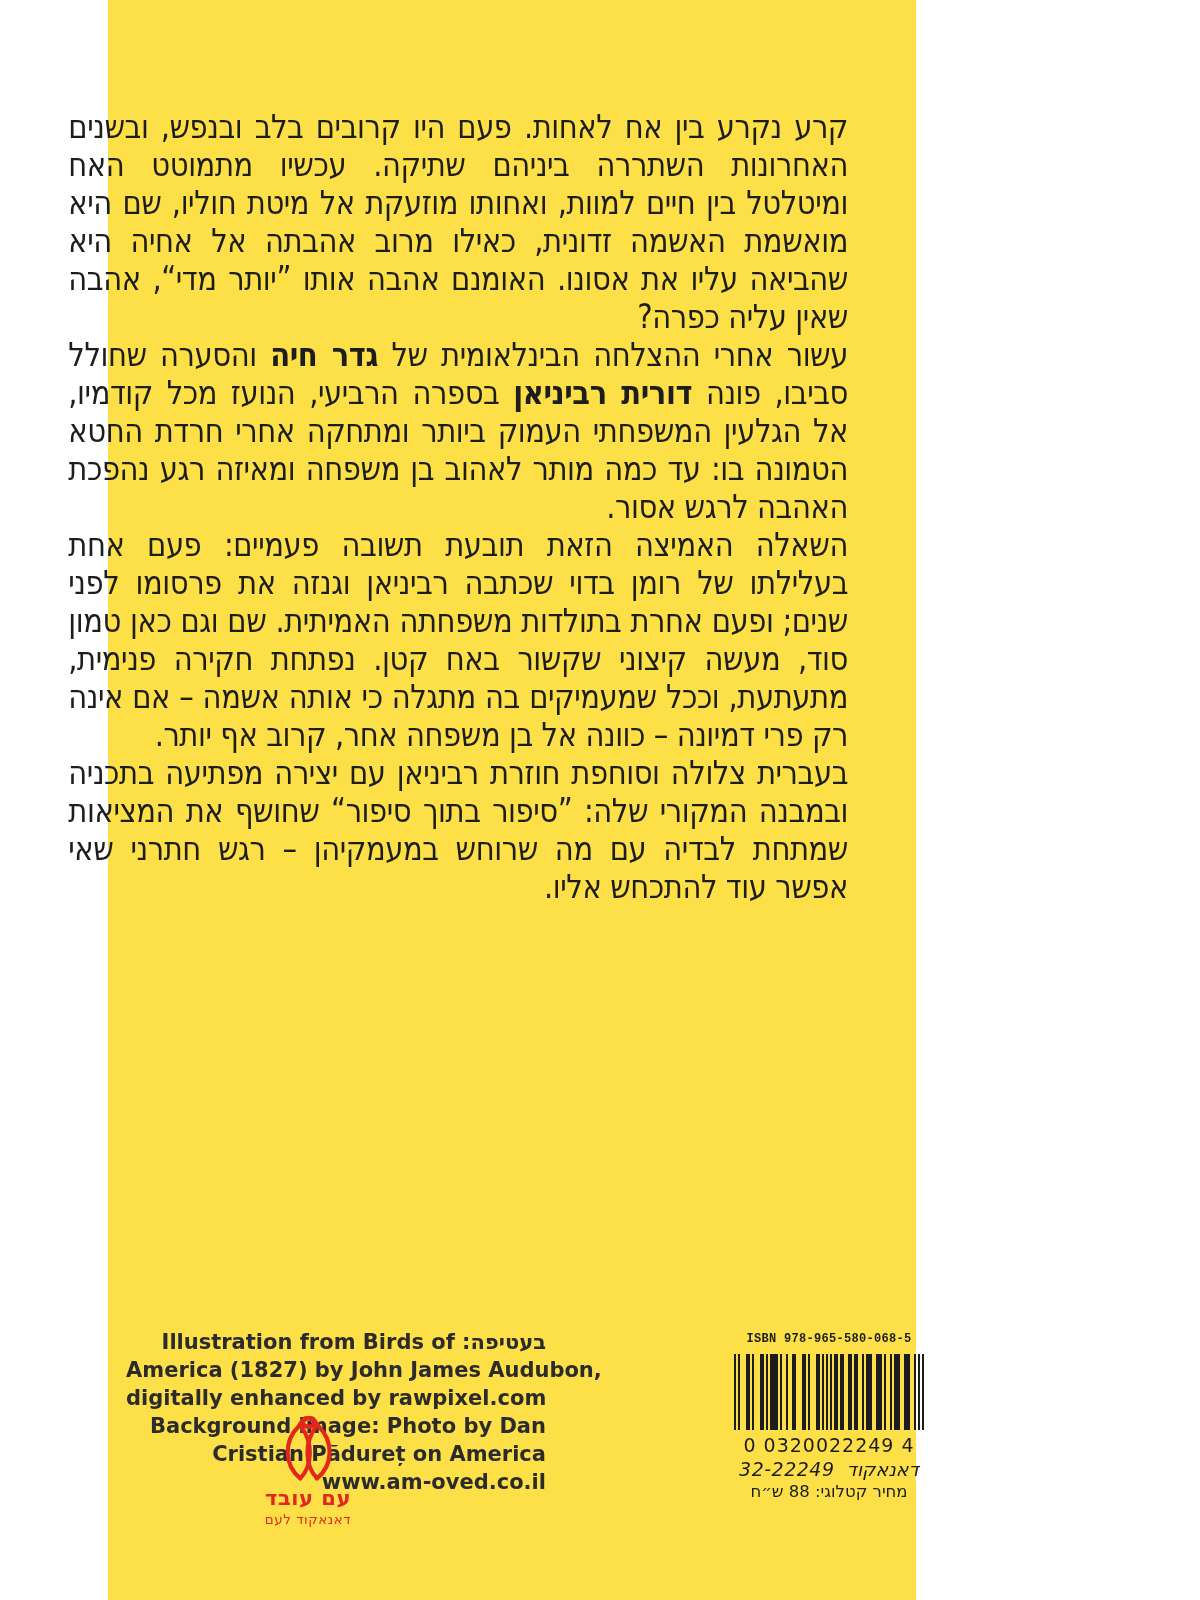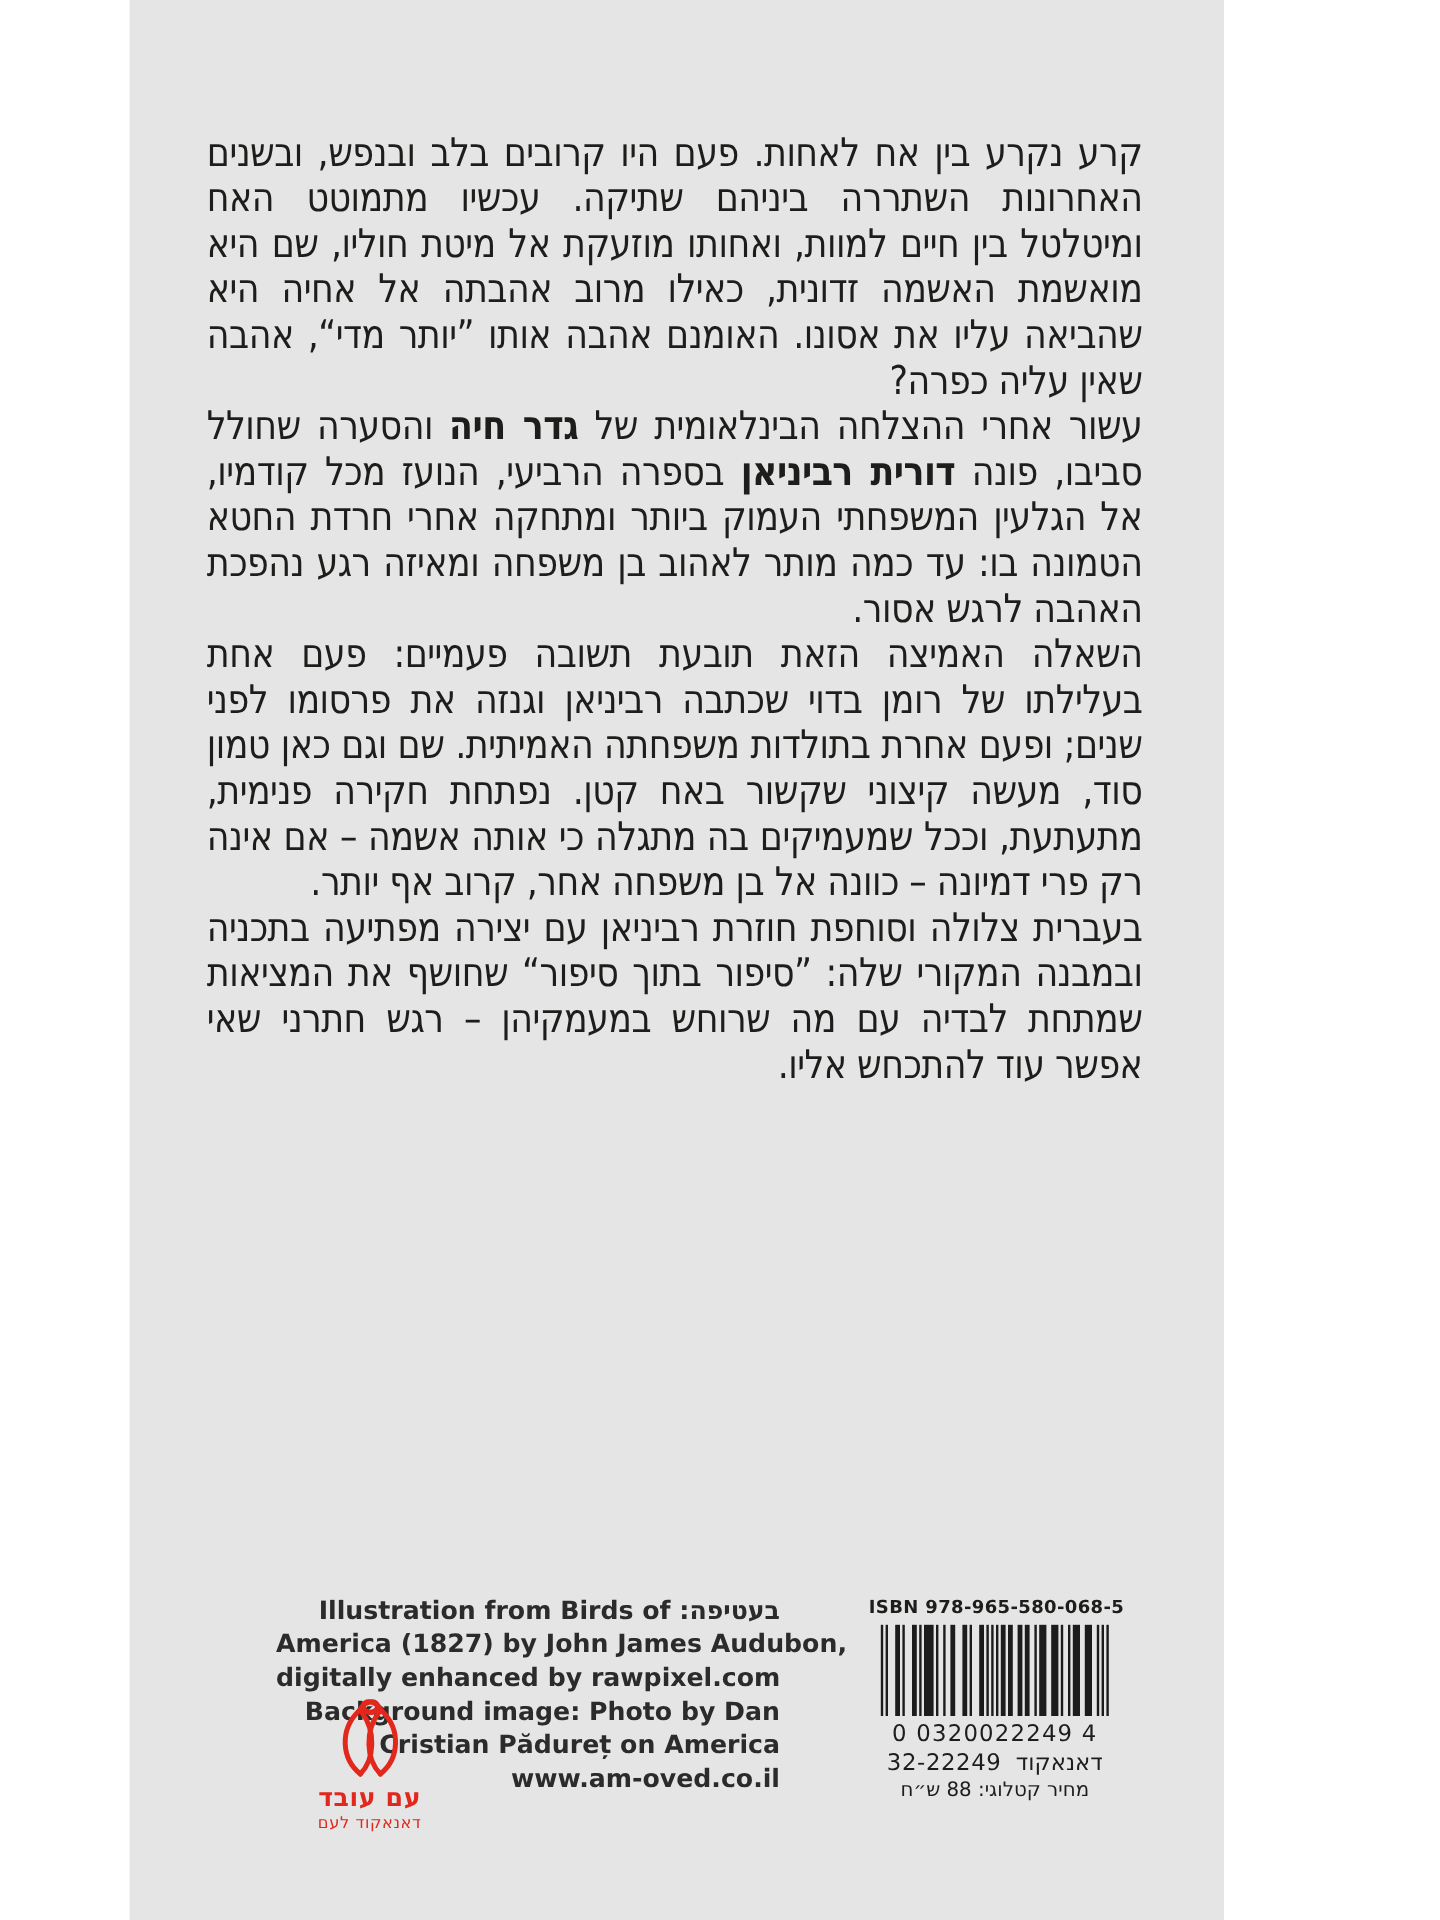--- a/index.html
+++ b/index.html
@@ -6,22 +6,22 @@
   body {
     width:1200px; height:1600px;
     background:#ffffff;
     font-family:"DejaVu Sans", sans-serif;
     overflow:hidden;
   }
   .page { position:relative; width:1200px; height:1600px; background:#ffffff; }
 
   .cover {
     position:absolute; left:108px; top:0;
-    width:912px; height:1600px;
-    background:#e5e5e5;
+    width:808px; height:1600px;
+    background:#fde047;
   }
 
   
   .blurb {
     position:absolute; top:108px; right:68px;
     width:886px;
     direction:rtl;
     text-align:justify;
     -moz-text-align-last:right; text-align-last:right;
     transform:scaleX(0.88);
@@ -60,35 +60,35 @@
     font-size:13.5px; line-height:18px;
     color:#e2271d; letter-spacing:0.5px; direction:rtl;
   }
 
   
   .barcode-block {
     position:absolute; top:1330px; left:616px;
     width:210px; text-align:center; color:#1d1d1b;
   }
   .isbn {
-    font-size:15px; font-weight:600; letter-spacing:0.3px;
-    line-height:18px; margin-bottom:6px; white-space:nowrap;
+    font-size:12px; font-weight:600; letter-spacing:0.3px;
+    line-height:18px; margin-bottom:6px; white-space:nowrap;font-family:Liberation Mono, monospace;
   }
   .bars {
     height:76px; width:190px; margin:0 auto;
     display:flex; align-items:stretch; justify-content:center;
   }
   .bars .bar   { background:#1c1c1c; height:100%; }
   .bars .space { background:transparent; height:100%; }
   .barcode-number {
     font-size:19px; letter-spacing:1px; line-height:24px; margin-top:3px;
     white-space:nowrap;
   }
   .danacode {
-    direction:rtl; font-size:19px; line-height:24px; white-space:nowrap;
+    direction:rtl; font-size:19px; line-height:24px; white-space:nowrap;font-style:italic;
   }
   .danacode .num { margin-right:12px; letter-spacing:0.5px; }
   .price {
     direction:rtl; font-size:16.5px; line-height:22px; white-space:nowrap;
   }
 </style>
 </head>
 <body>
 
 <div class="page">

